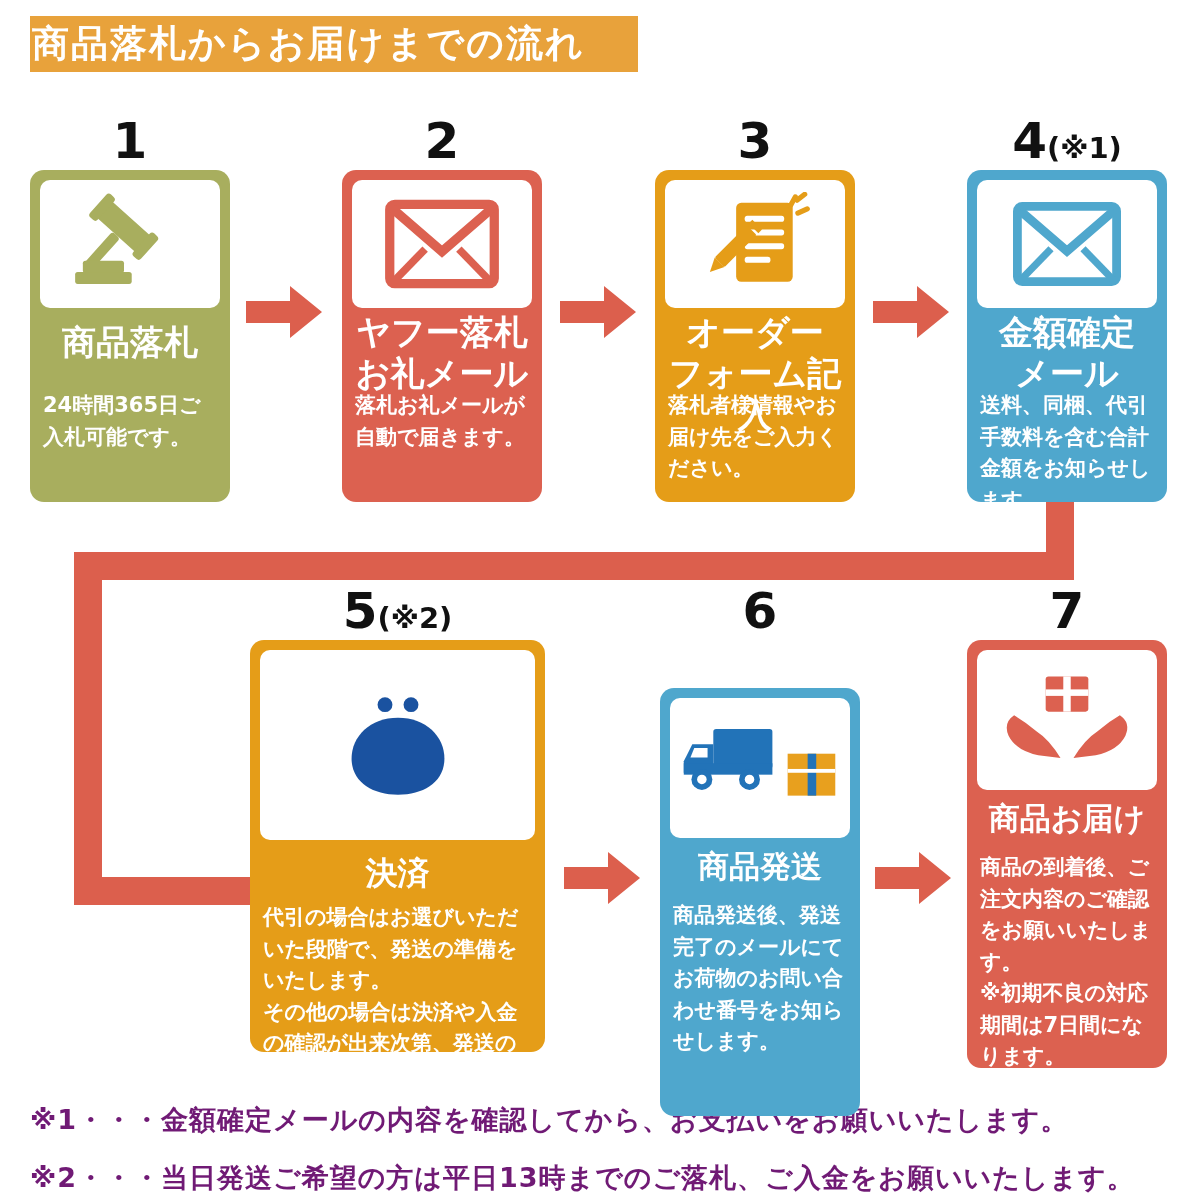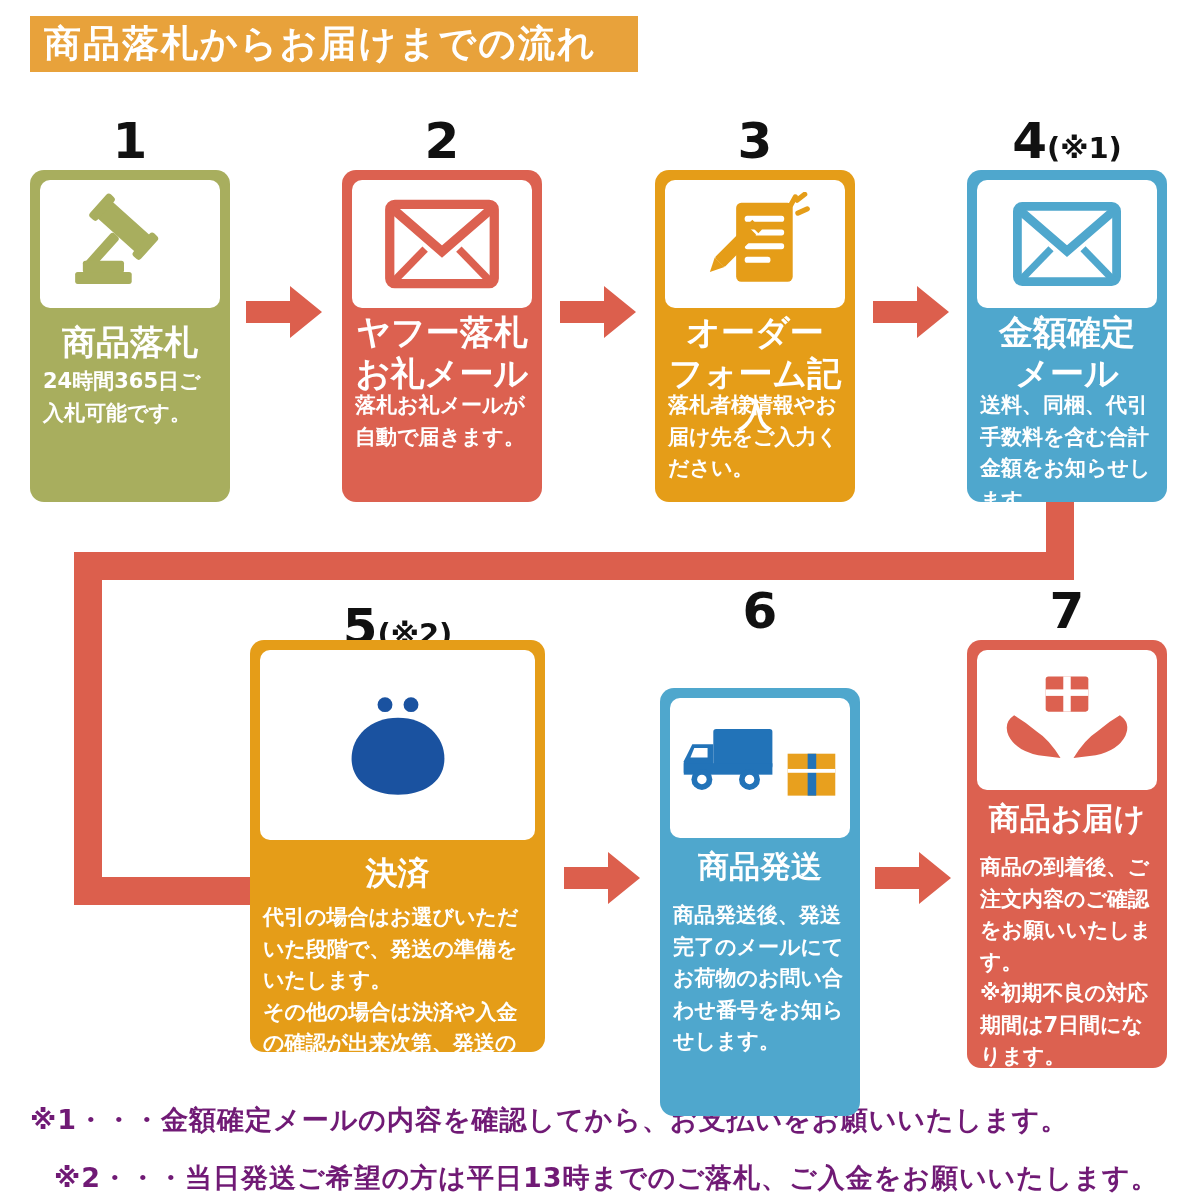--- a/index.html
+++ b/index.html
@@ -7,21 +7,21 @@
   body {
     width:1200px; height:1200px;
     font-family:"DejaVu Sans","Liberation Sans",sans-serif;
     font-weight:bold;
     color:#111;
   }
   .page { position:relative; width:1200px; height:1200px; background:#fff; overflow:hidden; }
 
   .banner {
     position:absolute; left:30px; top:16px; width:608px; height:56px;
-    color:#fff; font-size:37px; line-height:56px; padding-left:14px; letter-spacing:2px;
+    color:#fff; font-size:37px; line-height:56px; padding-left:2px; letter-spacing:2px;
   }
 
   .num { position:absolute; height:58px; text-align:center; color:#111; }
   .num .big   { font-size:50px; line-height:58px; }
   .num .small { font-size:29px; }
 
   .card { position:absolute; border-radius:14px; color:#fff; z-index:2; }
   .iconbox {
     position:absolute; left:10px; right:10px; top:10px;
     background:#fff; border-radius:10px;
@@ -36,41 +36,41 @@
     font-size:21px; line-height:1.5; white-space:pre-line; text-align:left;
   }
 
   
   .s1 { left:30px;  top:170px; width:200px; height:332px; }
   .s2 { left:342px; top:170px; width:200px; height:332px; }
   .s3 { left:655px; top:170px; width:200px; height:332px; }
   .s4 { left:967px; top:170px; width:200px; height:332px; }
   .s1 .iconbox, .s2 .iconbox, .s3 .iconbox, .s4 .iconbox { height:128px; }
   .s1 .card-title { top:152px; }
-  .s1 .card-desc  { top:196px; }
+  .s1 .card-desc  { top:220px; }
   .s2 .card-title, .s3 .card-title, .s4 .card-title { top:142px; }
   .s2 .card-desc,  .s3 .card-desc,  .s4 .card-desc  { top:220px; }
 
   .n1 { left:30px;  top:112px; width:200px; }
   .n2 { left:342px; top:112px; width:200px; }
   .n3 { left:655px; top:112px; width:200px; }
   .n4 { left:967px; top:112px; width:200px; }
 
   
   .s5 { left:250px; top:640px; width:295px; height:412px; }
   .s6 { left:660px; top:640px; width:200px; height:428px;margin-top:48px; }
   .s7 { left:967px; top:640px; width:200px; height:428px; }
   .s5 .iconbox { height:190px; }
   .s6 .iconbox, .s7 .iconbox { height:140px; }
   .s5 .card-title { top:214px; font-size:32px; }
   .s5 .card-desc  { top:262px; }
   .s6 .card-title, .s7 .card-title { top:160px; font-size:31px; }
   .s6 .card-desc,  .s7 .card-desc  { top:212px; }
 
-  .n5 { left:250px; top:582px; width:295px;margin-top:16px; }
+  .n5 { left:250px; top:582px; width:295px; }
   .n6 { left:660px; top:582px; width:200px; }
   .n7 { left:967px; top:582px; width:200px; }
 
   
   .arrow { position:absolute; width:76px; height:52px; z-index:1; }
   .arrow svg { width:100%; height:100%; display:block; }
   .a1 { left:246px; top:286px; }
   .a2 { left:560px; top:286px; }
   .a3 { left:873px; top:286px; }
   .a4 { left:564px; top:852px; }
@@ -78,21 +78,21 @@
 
   
   .connector { position:absolute; z-index:1; }
   .cA { left:1046px; top:500px; width:28px;  height:80px;  }
   .cB { left:74px;   top:552px; width:1000px; height:28px; }
   .cC { left:74px;   top:552px; width:28px;  height:353px; }
   .cD { left:74px;   top:877px; width:178px; height:28px;  }
 
   .footnote { position:absolute; left:30px; font-size:27px; color:#701a75; letter-spacing:1px; }
   .f1 { top:1102px; }
-  .f2 { top:1160px;margin-left:24px; }
+  .f2 { top:1160px; }
 
   svg { display:block; }
 </style>
 </head>
 <body>
 
 <div class="page">
 
   <div class="banner" style="background-color: rgb(232, 162, 59);">商品落札からお届けまでの流れ</div>
 

